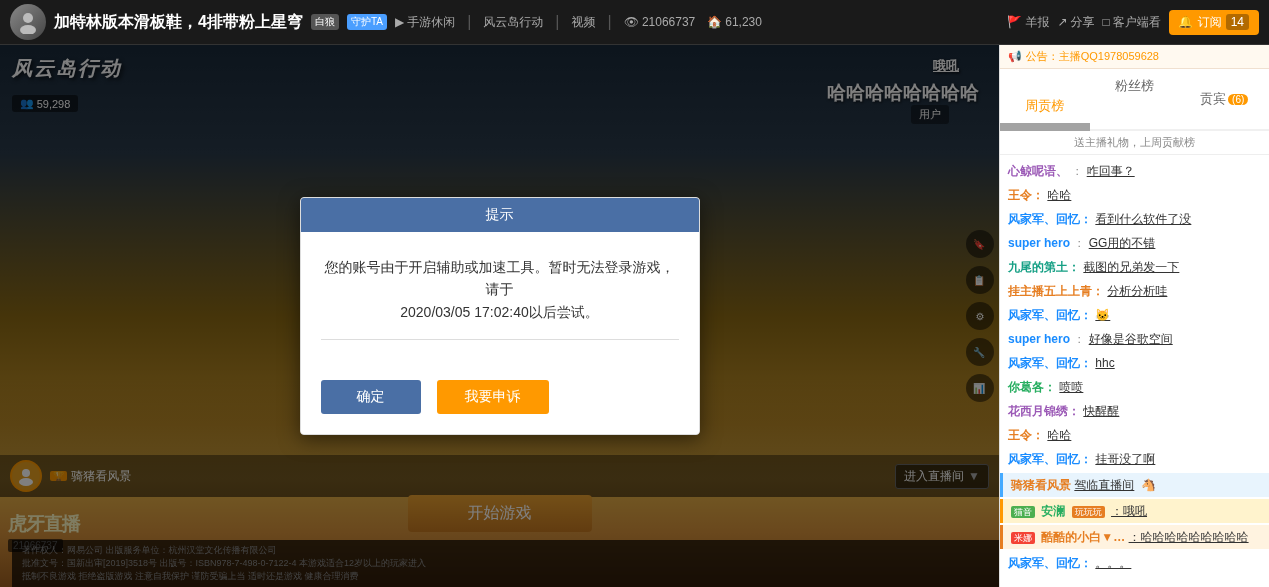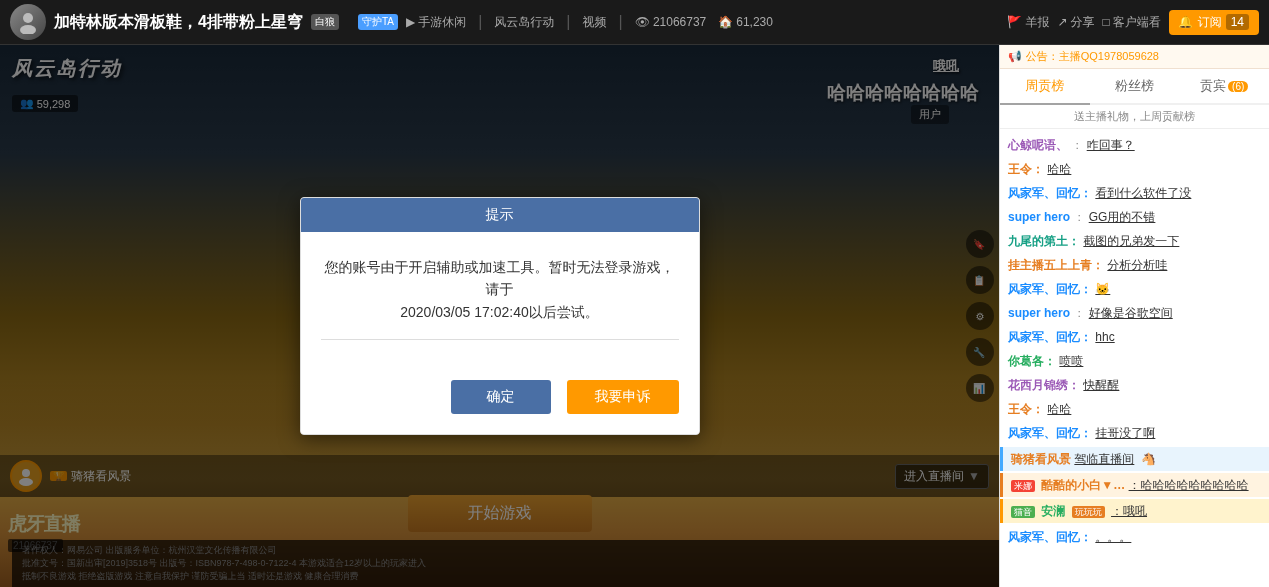--- a/index.html
+++ b/index.html
@@ -3,21 +3,21 @@
   <meta charset="utf-8">
   <style>
     * { margin: 0; padding: 0; box-sizing: border-box; }
     body { width: 1269px; height: 587px; overflow: hidden; font-family: 'Microsoft YaHei', Arial, sans-serif; background: #1a1a1a; display: flex; flex-direction: column; }
 
     
     .header { background: #1a1a1a; padding: 4px 10px; display: flex; align-items: center; gap: 8px; border-bottom: 1px solid #333; min-height: 36px; }
     .header-avatar { width: 36px; height: 36px; border-radius: 50%; background: #555; overflow: hidden; flex-shrink: 0; }
     .header-avatar-inner { width: 100%; height: 100%; background: linear-gradient(135deg, #888, #444); display: flex; align-items: center; justify-content: center; color: #ccc; font-size: 16px; }
     .header-title { color: #fff; font-size: 16px; font-weight: bold; white-space: nowrap; }
-    .header-badges { display: flex; align-items: flex-end; gap: 19px; }
+    .header-badges { display: flex; align-items: flex-end; gap: 8px; }
     .badge { font-size: 10px; padding: 1px 4px; border-radius: 3px; color: #fff; }
     .badge-gray { background: #555; }
     .badge-blue { background: #4a9eff; }
     .nav-items { display: flex; align-items: center; gap: 12px; flex: 1; }
     .nav-item { color: #aaa; font-size: 12px; cursor: pointer; display: flex; align-items: center; gap: 3px; }
     .nav-separator { color: #555; }
     .stat-item { color: #aaa; font-size: 12px; display: flex; align-items: center; gap: 3px; }
     .header-actions { display: flex; align-items: center; gap: 8px; }
     .action-btn { background: none; border: none; color: #aaa; font-size: 12px; cursor: pointer; display: flex; align-items: center; gap: 3px; }
     .subscribe-btn { background: #f90; border: none; color: #fff; font-size: 12px; padding: 4px 10px; border-radius: 4px; cursor: pointer; display: flex; align-items: center; gap: 4px; }
@@ -53,31 +53,31 @@
     .viewer-bar { position: absolute; top: 15px; left: 15px; display: flex; align-items: center; gap: 6px; }
     .viewer-num { background: rgba(0,0,0,0.5); color: #fff; font-size: 11px; padding: 2px 8px; border-radius: 3px; display: flex; align-items: center; gap: 3px; }
 
     
     .dialog-overlay { position: absolute; top: 0; left: 0; right: 0; bottom: 0; background: rgba(0,0,0,0.5); display: flex; align-items: center; justify-content: center; z-index: 100; }
     .dialog { background: #f5f5f5; border: 1px solid #ddd; border-radius: 4px; width: 400px; overflow: hidden; box-shadow: 0 4px 20px rgba(0,0,0,0.5); }
     .dialog-header { background: #4a6fa5; color: #fff; padding: 8px 16px; font-size: 14px; text-align: center; }
     .dialog-body { padding: 24px 20px 16px; text-align: center; background: #fff; }
     .dialog-text { color: #333; font-size: 14px; line-height: 1.6; }
     .dialog-divider { border: none; border-top: 1px solid #ddd; margin: 16px 0; }
-    .dialog-actions { display: flex; justify-content: flex-end; gap: 16px; padding: 8px 20px 20px; background: #fff; }
+    .dialog-actions { display: flex; justify-content: flex-start; gap: 16px; padding: 8px 20px 20px; background: #fff; }
     .dialog-btn-confirm { background: #4a6fa5; color: #fff; border: none; padding: 8px 36px; border-radius: 3px; font-size: 14px; cursor: pointer; }
     .dialog-btn-appeal { background: #f90; color: #fff; border: none; padding: 8px 28px; border-radius: 3px; font-size: 14px; cursor: pointer; }
 
     
     .chat-area { width: 270px; background: #fff; display: flex; flex-direction: column; border-left: 1px solid #e0e0e0; }
 
     
     .chat-tabs { display: flex; border-bottom: 2px solid #f0f0f0; }
     .chat-tab { flex: 1; text-align: center; padding: 8px 4px; font-size: 13px; color: #666; cursor: pointer; border-bottom: 2px solid transparent; margin-bottom: -2px; }
-    .chat-tab.active { color: #f90; border-bottom: 2px solid #a3a3a3; }
+    .chat-tab.active { color: #f90; border-bottom: 8px solid #a3a3a3; margin-top: 20px; }
     .chat-tab-gift { display: flex; align-items: center; justify-content: center; gap: 2px; }
     .gift-count { background: #f90; color: #fff; font-size: 10px; padding: 0 4px; border-radius: 8px; }
 
     
     .announcement { background: #fff9f0; padding: 4px 8px; font-size: 11px; color: #f90; border-bottom: 1px solid #f0e0d0; display: flex; align-items: center; gap: 4px; }
 
     
     .gift-bar { padding: 4px 8px; font-size: 11px; color: #888; border-bottom: 1px solid #eee; text-align: center; }
 
     
@@ -337,31 +337,31 @@
       </div>
       <div class="msg">
         <span class="msg-user" style="color:#1a8cff">风家军、回忆：</span>
         <span class="msg-content">挂哥没了啊</span>
       </div>
       <div class="msg msg-special">
         <span class="msg-user orange">骑猪看风景</span>
         <span class="msg-content"> 驾临直播间</span>
         <span style="display:inline-block;margin-left:4px;">🐴</span>
       </div>
-      <div class="msg" style="background:#fff3e0;border-left:3px solid #e67e22;padding:3px 8px;margin:2px 0;">
-        <span style="background:#f44336;color:#fff;font-size:9px;padding:1px 3px;border-radius:2px;margin-right:3px;">米娜</span>
-        <span class="msg-user orange">酷酷的小白▼…</span>
-        <span class="msg-content">：哈哈哈哈哈哈哈哈哈</span>
-      </div>
       <div class="msg msg-special2">
         <span style="background:#4caf50;color:#fff;font-size:9px;padding:1px 3px;border-radius:2px;margin-right:3px;">猫音</span>
         <span class="msg-user green">安澜</span>
         <span style="background:#e67e22;color:#fff;font-size:9px;padding:1px 3px;border-radius:2px;margin:0 3px;">玩玩玩</span>
         <span class="msg-content">：哦吼</span>
       </div>
+      <div class="msg" style="background:#fff3e0;border-left:3px solid #e67e22;padding:3px 8px;margin:2px 0;">
+        <span style="background:#f44336;color:#fff;font-size:9px;padding:1px 3px;border-radius:2px;margin-right:3px;">米娜</span>
+        <span class="msg-user orange">酷酷的小白▼…</span>
+        <span class="msg-content">：哈哈哈哈哈哈哈哈哈</span>
+      </div>
       <div class="msg">
         <span class="msg-user" style="color:#1a8cff">风家军、回忆：</span>
         <span class="msg-content">。。。</span>
       </div>
     </div>
   </div>
 
 </div>
 
 </body></html>

